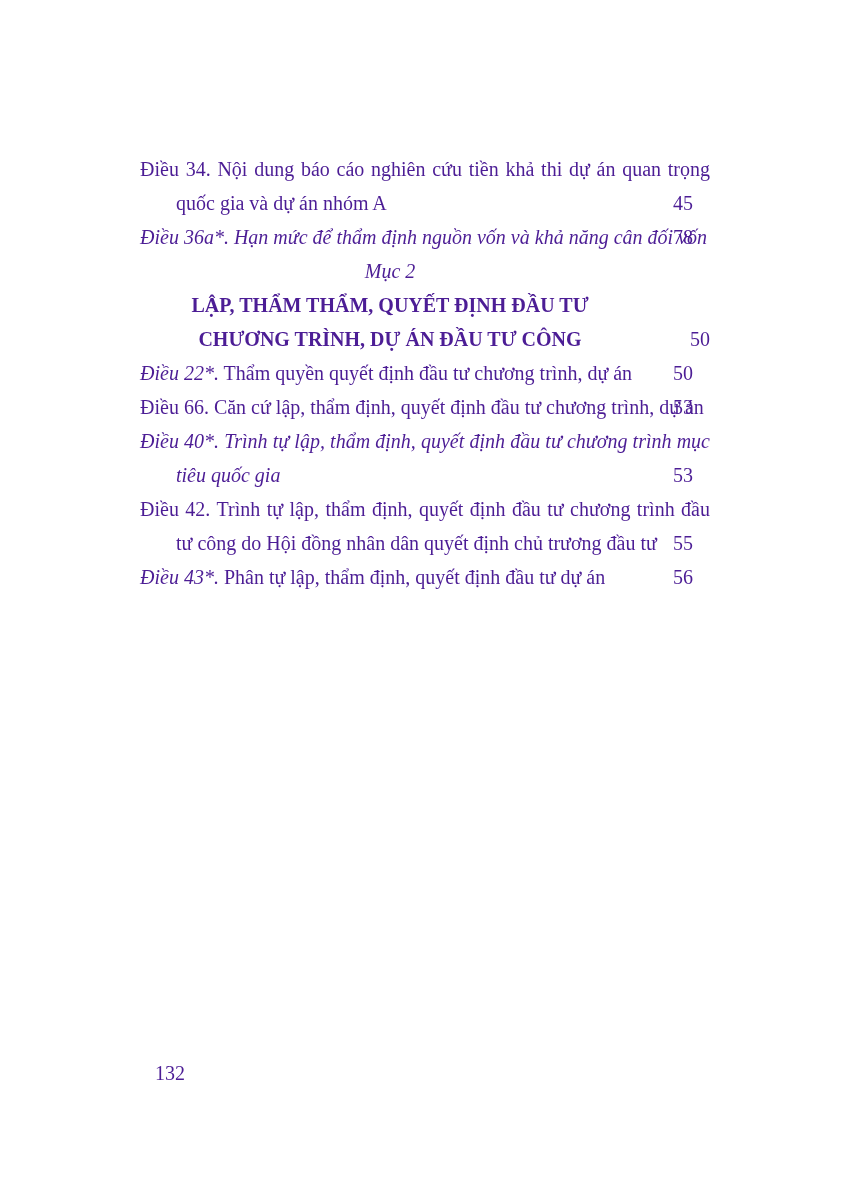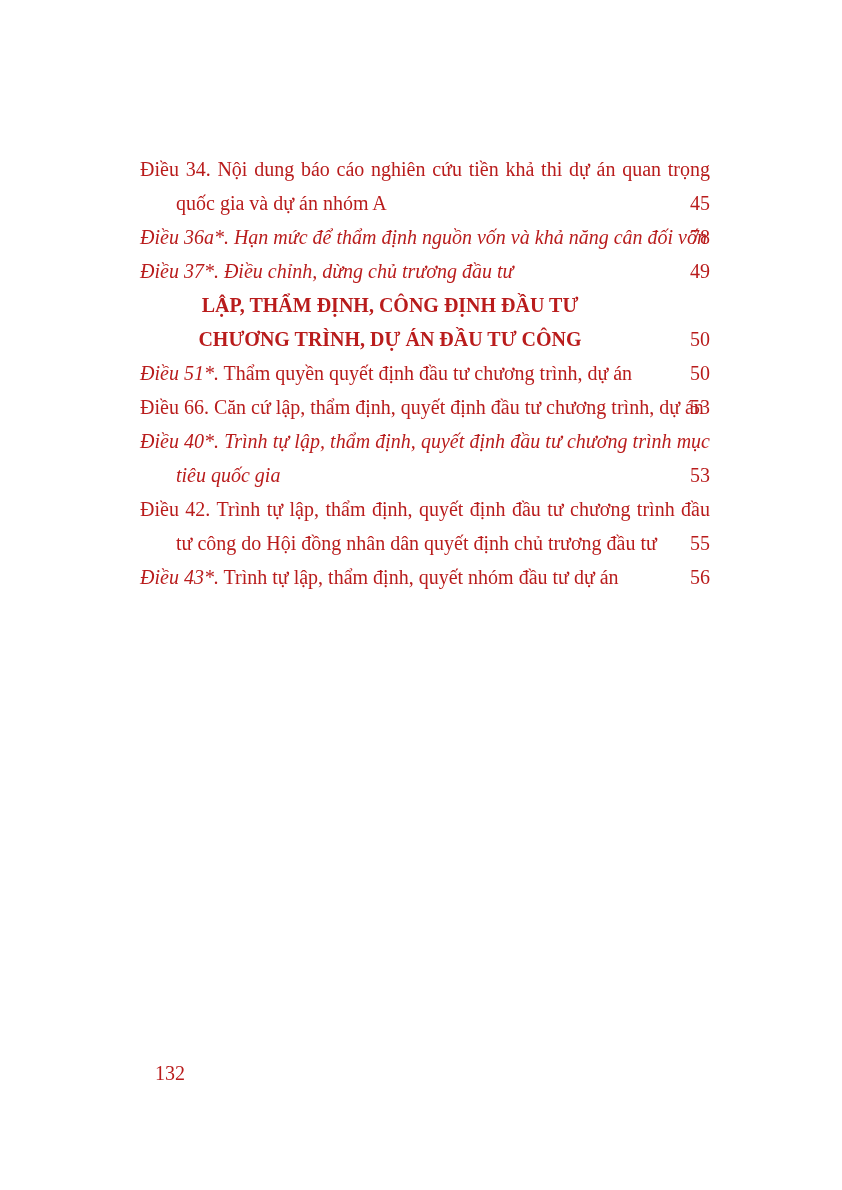--- a/index.html
+++ b/index.html
@@ -5,41 +5,41 @@
   html, body {
     margin: 0;
     padding: 0;
     background: #ffffff;
   }
   .page {
     position: relative;
     width: 842px;
     height: 1190px;
     background: #ffffff;
-    color: #b91c1c;
+    color: #4c1d95;
     font-family: "Liberation Serif", "DejaVu Serif", serif;
     font-size: 20px;
     line-height: 34px;
     overflow: hidden;
   }
   .content {
     position: absolute;
     left: 140px;
     top: 152px;
     width: 570px;
   }
   .entry {
     position: relative;
     padding-left: 36px;
     text-indent: -36px;
     text-align: justify;
   }
   .entry .pagenum {
     position: absolute;
-    right: 0;
+    right: 17px;
     bottom: 0;
     text-indent: 0;
     font-style: normal;
     margin-top: 21px;
   }
   .italic { font-style: italic; }
   .section {
     padding-right: 70px;
     text-align: center;
   }
@@ -72,36 +72,32 @@
     </div>
 
 
 
     <div class="entry italic">
       <span class="prefix">Điều 36a*.</span>
       <span>Hạn mức để thẩm định nguồn vốn và khả năng cân đối vốn</span>
       <span class="pagenum">78</span>
     </div>
 
-    <div class="entry italic">
-      <span class="prefix">Điều 37*.</span>
-      <span>Điều chỉnh, dừng chủ trương đầu tư</span>
-      <span class="pagenum">49</span>
-    </div>
 
     <div class="section">
-      <div class="stitle">LẬP, THẨM ĐỊNH, CÔNG ĐỊNH ĐẦU TƯ</div>
+      <div class="kicker">Mục 2</div>
+      <div class="stitle">LẬP, THẨM THẨM, QUYẾT ĐỊNH ĐẦU TƯ</div>
       <div class="stitle srow">
         <span>CHƯƠNG TRÌNH, DỰ ÁN ĐẦU TƯ CÔNG</span>
         <span class="pagenum">50</span>
       </div>
     </div>
 
     <div class="entry">
-      <span class="prefix italic">Điều 51*.</span>
+      <span class="prefix italic">Điều 22*.</span>
       <span>Thẩm quyền quyết định đầu tư chương trình, dự án</span>
       <span class="pagenum">50</span>
     </div>
 
     <div class="entry">
       <span class="prefix">Điều 66.</span>
       <span>Căn cứ lập, thẩm định, quyết định đầu tư chương trình, dự án</span>
       <span class="pagenum">53</span>
     </div>
 
@@ -113,20 +109,20 @@
 
 
     <div class="entry">
       <span class="prefix">Điều 42.</span>
       <span>Trình tự lập, thẩm định, quyết định đầu tư chương trình đầu tư công do Hội đồng nhân dân quyết định chủ trương đầu tư</span>
       <span class="pagenum">55</span>
     </div>
 
     <div class="entry">
       <span class="prefix italic">Điều 43*.</span>
-      <span>Trình tự lập, thẩm định, quyết nhóm đầu tư dự án</span>
+      <span>Phân tự lập, thẩm định, quyết định đầu tư dự án</span>
       <span class="pagenum">56</span>
     </div>
 
   </div>
 
   <div class="footer-num">132</div>
 </div>
 
 </body></html>

